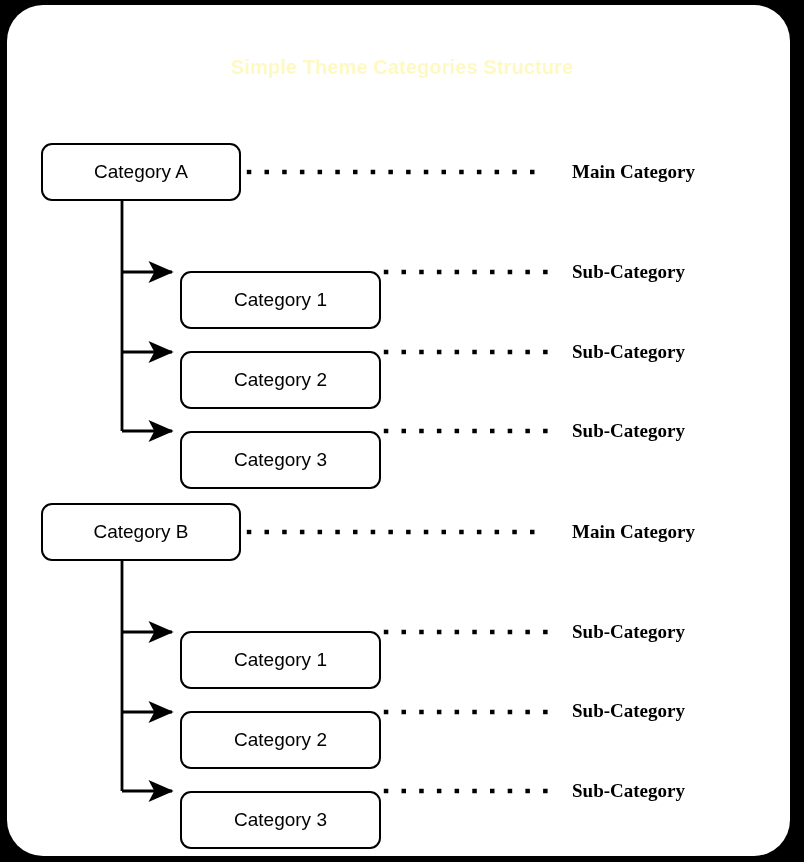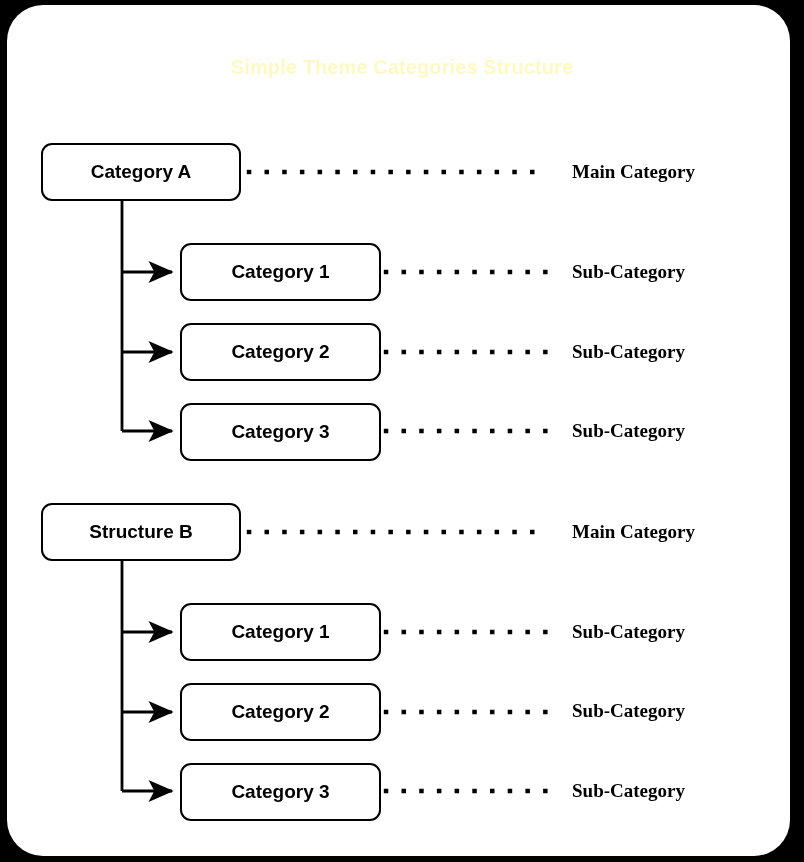--- a/index.html
+++ b/index.html
@@ -55,34 +55,35 @@
   .node {
     position: absolute;
     box-sizing: border-box;
     background: #ffffff;
     border: 2.6px solid #000000;
     border-radius: 11px;
     display: flex;
     align-items: center;
     justify-content: center;
     font-size: 19px;
-    font-weight: bold;
+    font-weight: normal;
     color: #000000;
   }
 
   .node.main {
     left: 41px;
     width: 200px;
     height: 58px;
   }
 
   .node.sub {
     left: 180px;
     width: 201px;
     height: 58px;
+    margin-top: 28px;
   }
 
   .side-label {
     position: absolute;
     left: 572px;
     width: 210px;
     font-size: 19px;
     font-weight: bold;
     color: #000000;
     white-space: nowrap;
@@ -148,21 +149,21 @@
     <span>Category 2</span>
   </div>
   <div class="side-label" style="top:341px;">Sub-Category</div>
 
   <div class="node sub" style="top:403px;">
     <span>Category 3</span>
   </div>
   <div class="side-label" style="top:420px;">Sub-Category</div>
 
   <div class="node main" style="top:503px;">
-    <span>Structure B</span>
+    <span>Category B</span>
   </div>
   <div class="side-label" style="top:521px;">Main Category</div>
 
   <div class="node sub" style="top:603px;">
     <span>Category 1</span>
   </div>
   <div class="side-label" style="top:621px;">Sub-Category</div>
 
   <div class="node sub" style="top:683px;">
     <span>Category 2</span>

